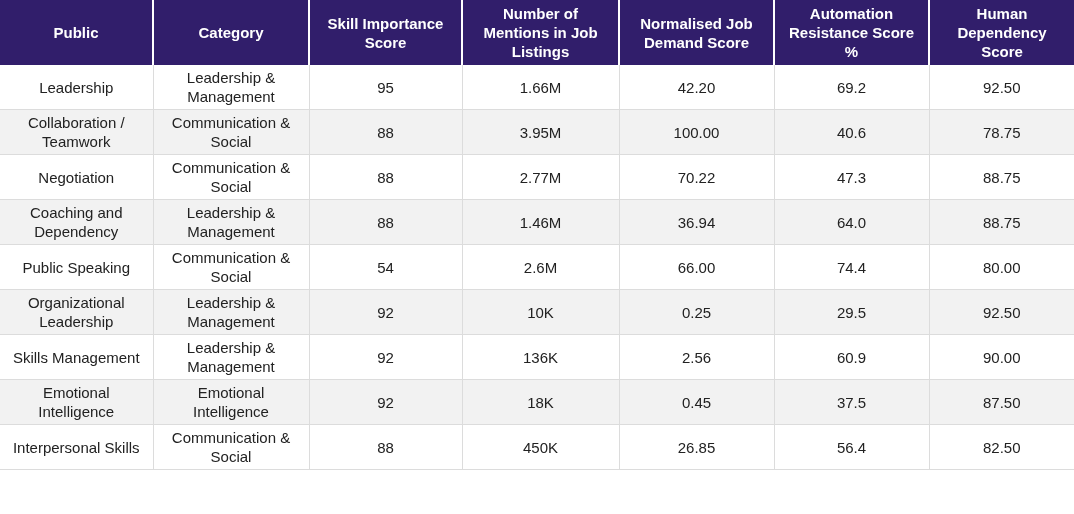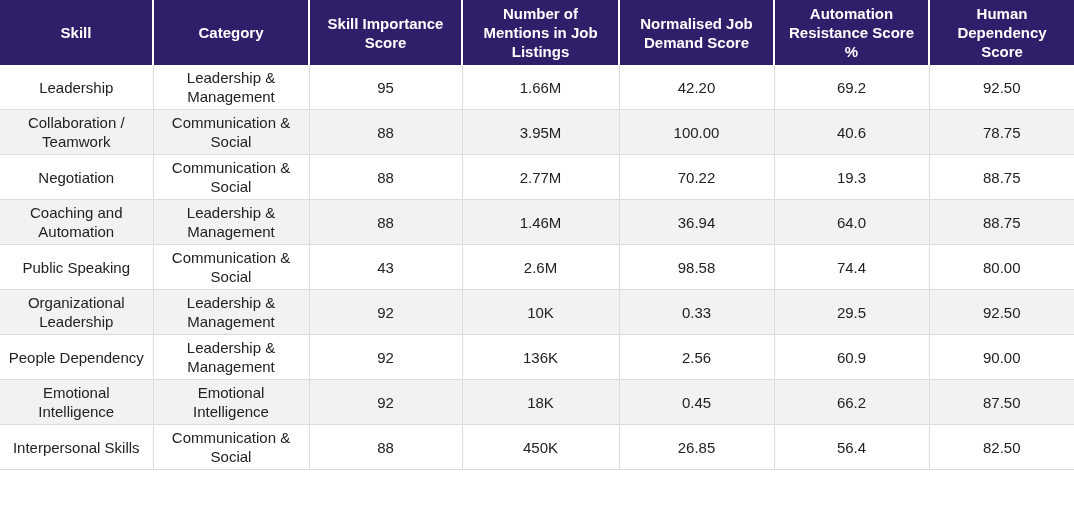--- a/index.html
+++ b/index.html
@@ -59,21 +59,21 @@
       <col style="width:153px">
         <col style="width:156px">
         <col style="width:153px">
       <col style="width:157px">
         <col style="width:155px">
         <col style="width:155px">
       <col style="width:145px">
     </colgroup>
     <thead>
       <tr>
-        <th>Skill</th>
+        <th>Public</th>
         <th>Category</th>
         <th>Skill Importance Score</th>
         <th>Number of Mentions in Job Listings</th>
         <th>Normalised Job Demand Score</th>
         <th>Automation Resistance Score %</th>
         <th>Human Dependency Score</th>
       </tr>
     </thead>
     <tbody>
       <tr>
@@ -93,66 +93,66 @@
         <td>100.00</td>
         <td>40.6</td>
         <td>78.75</td>
       </tr>
       <tr>
         <td>Negotiation</td>
         <td>Communication &amp; Social</td>
         <td>88</td>
         <td>2.77M</td>
         <td>70.22</td>
-        <td>19.3</td>
+        <td>47.3</td>
         <td>88.75</td>
       </tr>
       <tr>
-        <td>Coaching and Automation</td>
+        <td>Coaching and Dependency</td>
         <td>Leadership &amp; Management</td>
         <td>88</td>
         <td>1.46M</td>
         <td>36.94</td>
         <td>64.0</td>
         <td>88.75</td>
       </tr>
       <tr>
         <td>Public Speaking</td>
         <td>Communication &amp; Social</td>
-        <td>43</td>
+        <td>54</td>
         <td>2.6M</td>
-        <td>98.58</td>
+        <td>66.00</td>
         <td>74.4</td>
         <td>80.00</td>
       </tr>
       <tr>
         <td>Organizational Leadership</td>
         <td>Leadership &amp; Management</td>
         <td>92</td>
         <td>10K</td>
-        <td>0.33</td>
+        <td>0.25</td>
         <td>29.5</td>
         <td>92.50</td>
       </tr>
       <tr>
-        <td>People Dependency</td>
+        <td>Skills Management</td>
         <td>Leadership &amp; Management</td>
         <td>92</td>
         <td>136K</td>
         <td>2.56</td>
         <td>60.9</td>
         <td>90.00</td>
       </tr>
       <tr>
         <td>Emotional Intelligence</td>
         <td>Emotional Intelligence</td>
         <td>92</td>
         <td>18K</td>
         <td>0.45</td>
-        <td>66.2</td>
+        <td>37.5</td>
         <td>87.50</td>
       </tr>
       <tr>
         <td>Interpersonal Skills</td>
         <td>Communication &amp; Social</td>
         <td>88</td>
         <td>450K</td>
         <td>26.85</td>
         <td>56.4</td>
         <td>82.50</td>

